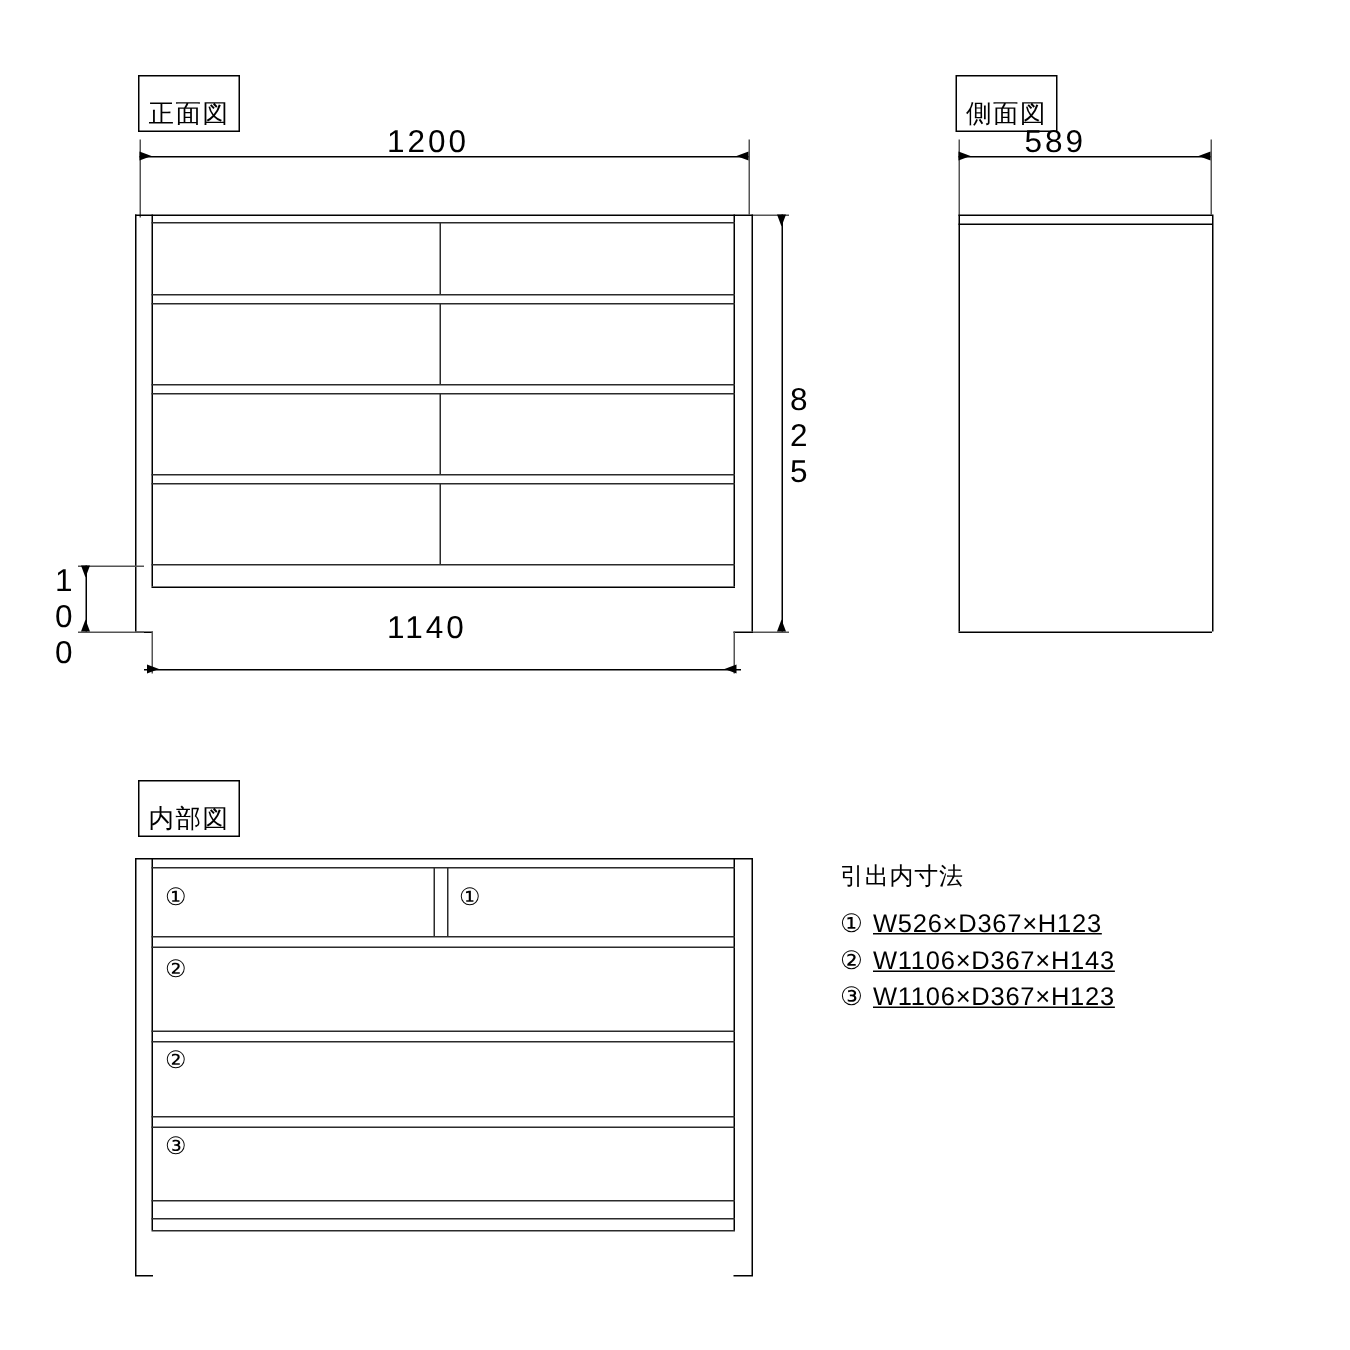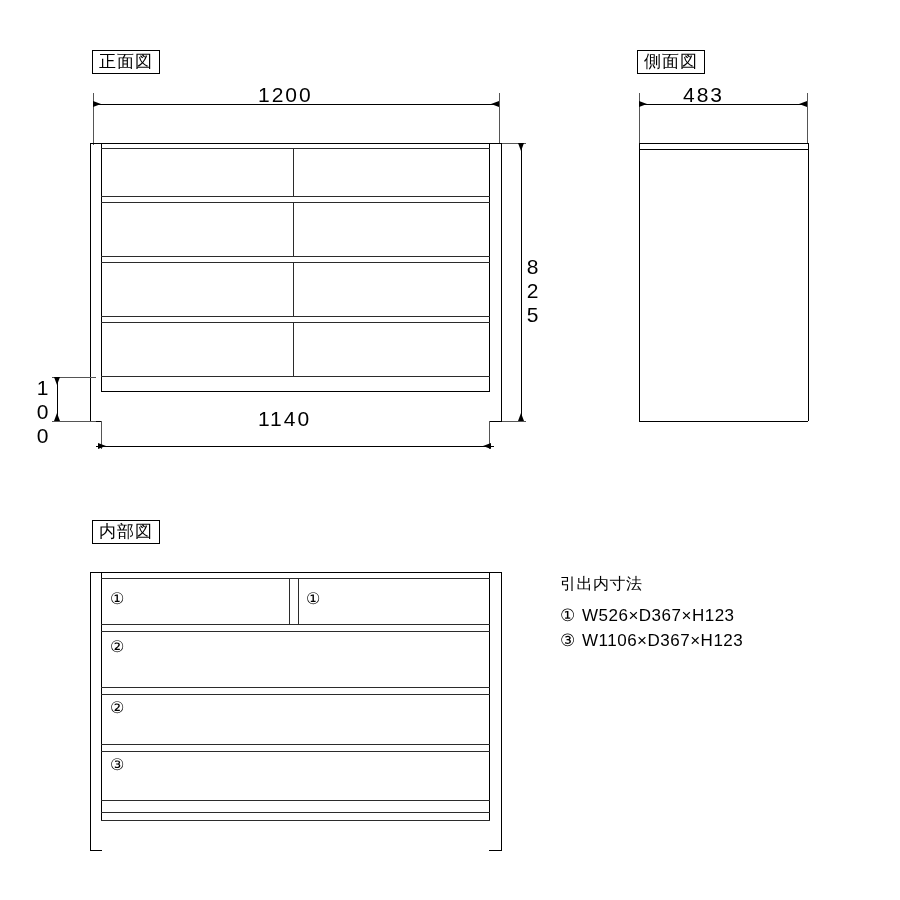--- a/index.html
+++ b/index.html
@@ -18,21 +18,21 @@
   .stage {
     position: absolute;
     left: 0; top: 0;
     width: 900px;
     height: 900px;
   }
   
   .view-title {
     position: absolute;
     border: 1.5px solid #000;
-    padding: 2px 6px 3px 6px;
+    padding: 16px 6px 3px 6px;
     font-size: 17px;
     line-height: 1;
     letter-spacing: 1px;
     background: #fff;
     white-space: nowrap;
   }
   
   .ln-h {
     position: absolute;
     height: 0;
@@ -91,20 +91,21 @@
     font-size: 16px;
     line-height: 1;
   }
   
   .note {
     position: absolute;
     font-size: 17px;
     line-height: 1.45;
     white-space: nowrap;
     letter-spacing: 0.5px;
+    text-decoration: underline;
   }
   .note-title {
     position: absolute;
     font-size: 16px;
     letter-spacing: 0.5px;
     white-space: nowrap;
   }
   .note-row { display: block; }
   .note-row .mark { display: inline-block; width: 22px; }
 </style>
@@ -166,21 +167,21 @@
   <div class="arw left" style="left:483px; top:443px;"></div>
   <div class="dim-text" style="left:258px; top:408px;">1140</div>
 
   <div class="view-title" style="left:637px; top:50px;">側面図</div>
 
   <div class="ln-v ext" style="left:639px; top:93px; height:50px;"></div>
   <div class="ln-v ext" style="left:807px; top:93px; height:50px;"></div>
   <div class="ln-h" style="left:639px; top:104px; width:168px;"></div>
   <div class="arw right" style="left:639px; top:101px;"></div>
   <div class="arw left" style="left:799px; top:101px;"></div>
-  <div class="dim-text" style="left:683px; top:84px;">483</div>
+  <div class="dim-text" style="left:683px; top:84px;">589</div>
 
   <div class="ln-h" style="left:639px; top:143px; width:169px;"></div>
   <div class="ln-h" style="left:639px; top:421px; width:169px;"></div>
   <div class="ln-v" style="left:639px; top:143px; height:278px;"></div>
   <div class="ln-v" style="left:808px; top:143px; height:278px;"></div>
   <div class="ln-h" style="left:639px; top:149px; width:169px;"></div>
 
   <div class="view-title" style="left:92px; top:520px;">内部図</div>
 
   <div class="ln-h" style="left:90px; top:572px; width:412px;"></div>
@@ -211,17 +212,20 @@
   <div class="circ" style="left:110px; top:700px;">②</div>
   <div class="circ" style="left:110px; top:757px;">③</div>
 
   <div class="note-title" style="left:560px; top:574px;">引出内寸法</div>
 
   <div class="note" style="left:560px; top:604px;">
     <span class="note-row">
       <span class="mark">①</span><span>W526×D367×H123</span>
     </span>
     <span class="note-row">
+      <span class="mark">②</span><span>W1106×D367×H143</span>
+    </span>
+    <span class="note-row">
       <span class="mark">③</span><span>W1106×D367×H123</span>
     </span>
   </div>
 
 </div>
 
 </body></html>

